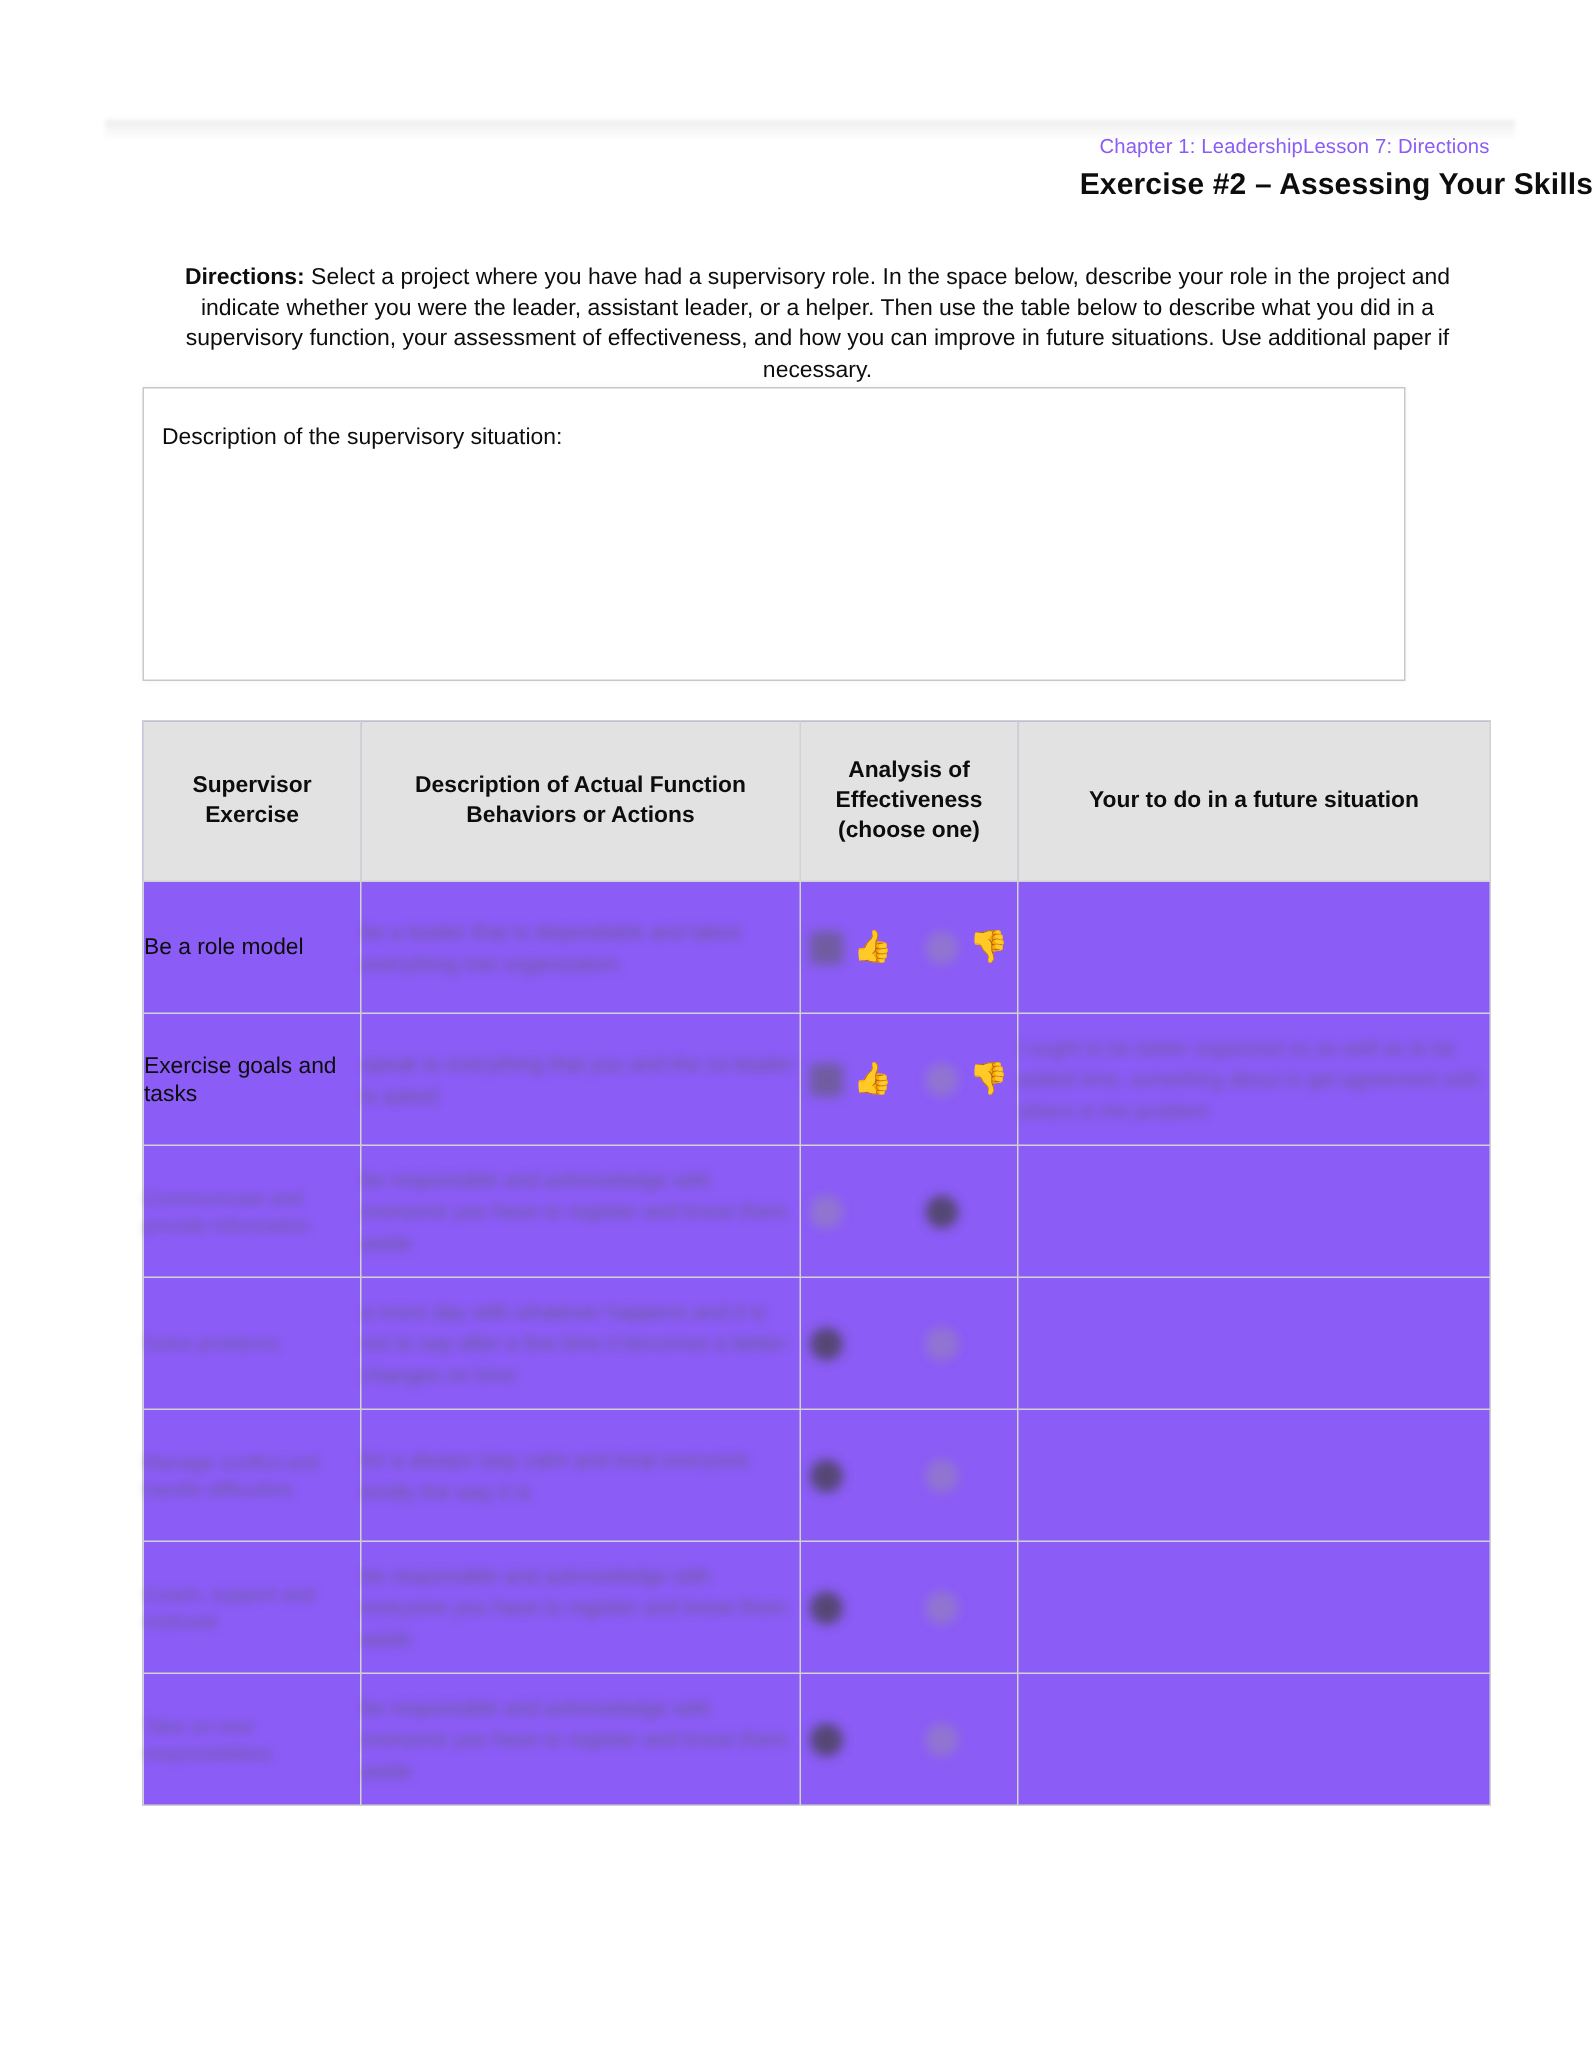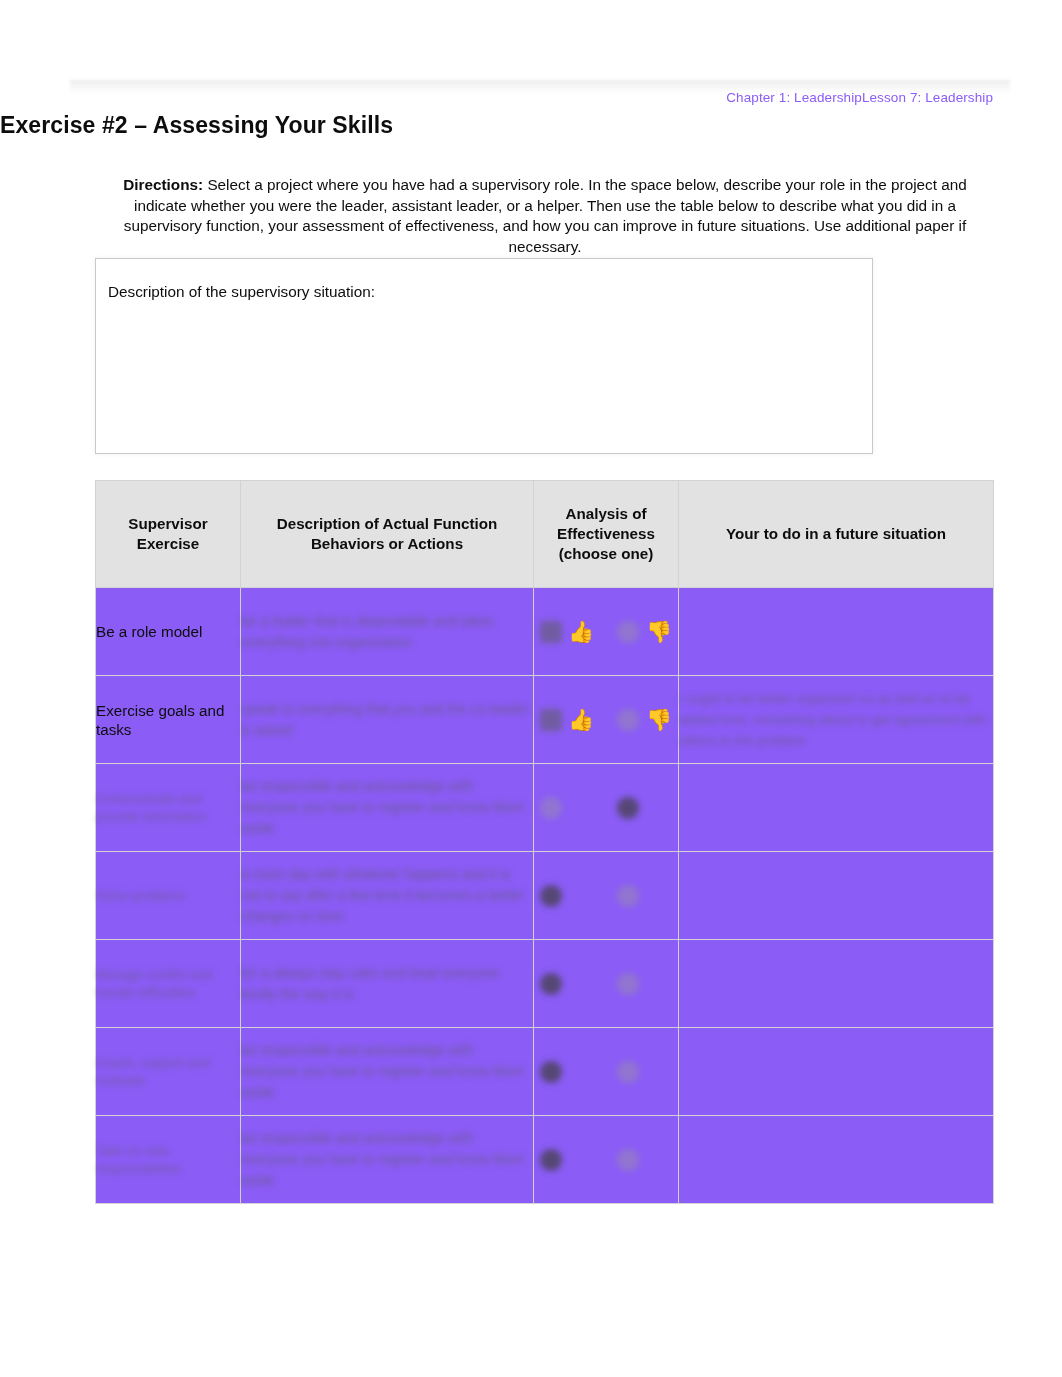--- a/index.html
+++ b/index.html
@@ -49,22 +49,22 @@
         rgba(0,0,0,0.0) 100%);
     filter: blur(1.5px);
   }
 
   
   .doc-title {
     position: absolute;
     left: 0;
     top: 112px;
     width: 1062px;
-    text-align: left;
-    font-size: 23px;
+    text-align: right;
+    font-size: 20px;
     font-weight: bold;
     letter-spacing: 0.1px;
   }
 
   
   .directions {
     position: absolute;
     left: 96px;
     top: 160px;
     width: 898px;
@@ -72,21 +72,21 @@
     line-height: 20.4px;
     text-align: center;
   }
   .directions b { font-weight: bold; }
 
   
   .desc-box {
     position: absolute;
     left: 95px;
     top: 258px;
-    width: 778px;
+    width: 842px;
     height: 196px;
     border: 1px solid #c8c8c8;
     background: #ffffff;
     box-sizing: border-box;
     box-shadow: 0 0 5px rgba(0,0,0,0.05);
   }
   .desc-box-label {
     position: absolute;
     left: 12px;
     top: 24px;
@@ -207,21 +207,21 @@
   }
   .pair + .pair { margin-left: 14px; }
 </style>
 </head>
 <body>
 
 <div class="page">
 
   <div class="runhead">
     <span>Chapter 1: Leadership</span>
-    <span>Lesson 7: Leadership</span>
+    <span>Lesson 7: Directions</span>
   </div>
   <div class="runhead-rule"></div>
 
   <div class="doc-title">Exercise #2 – Assessing Your Skills</div>
 
   <p class="directions"><b>Directions:</b><span> Select a project where you have had a supervisory role. In the space below, describe your role in the project and indicate whether you were the leader, assistant leader, or a helper. Then use the table below to describe what you did in a supervisory function, your assessment of effectiveness, and how you can improve in future situations. Use additional paper if necessary.</span></p>
 
   <div class="desc-box">
     <div class="desc-box-label">Description of the supervisory situation:</div>
   </div>

